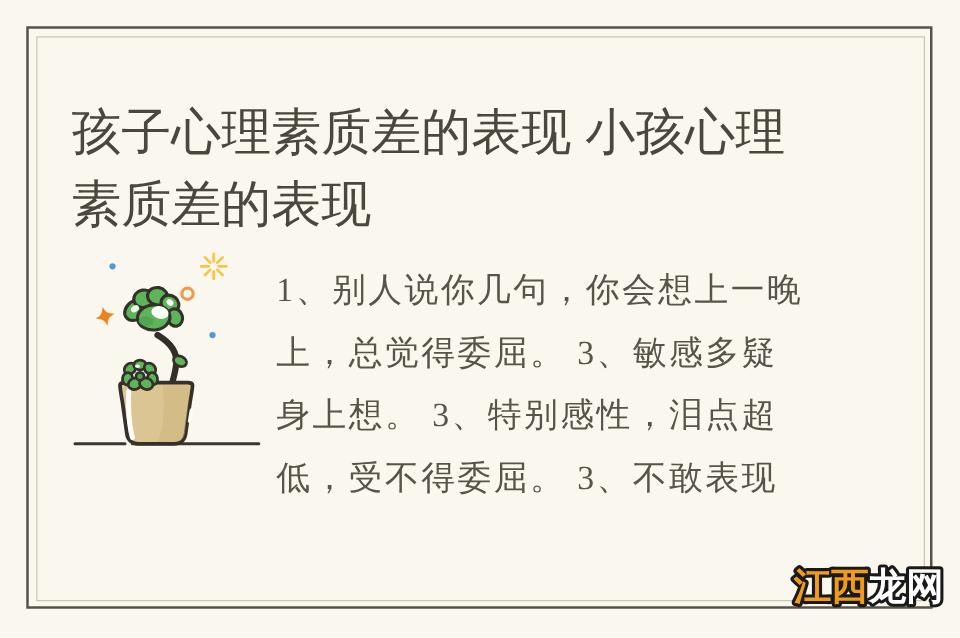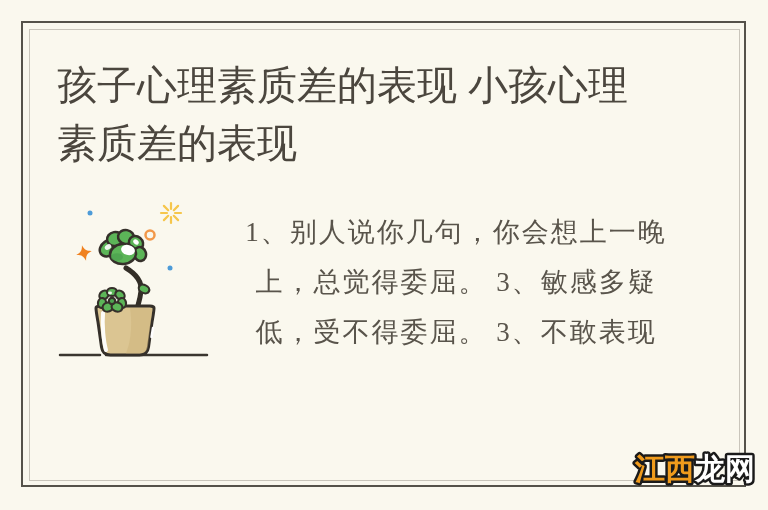--- a/index.html
+++ b/index.html
@@ -23,34 +23,34 @@
     letter-spacing:0px;margin:0;
   }
   .plant-wrap{
     position:absolute;left:52px;top:192px;width:165px;height:168px;
   }
   .body-text{
     position:absolute;left:221px;top:207px;width:470px;
     font-size:27px;line-height:50px;letter-spacing:2px;
     font-family:cursive;
   }
-  .body-line{white-space:nowrap;text-align:center;}
+  .body-line{white-space:nowrap;}
   .watermark{
     position:absolute;left:632px;top:446px;width:150px;height:44px;
   }
 </style>
 </head>
 <body>
 
 <div class="page" style="background-color: rgb(250, 248, 238);">
 
   <div class="outer-frame" style="border-color: rgb(85, 82, 74);"></div>
   <div class="inner-frame" style="border-color: rgb(201, 197, 187);"></div>
 
-  <h1 class="title" style="color: rgb(75, 70, 62);">孩子心理素质差的表现 小孩心理素质差的表现</h1>
+  <h1 class="title" style="color: rgb(75, 70, 62); margin-top: 21px;">孩子心理素质差的表现 小孩心理素质差的表现</h1>
 
   <div class="plant-wrap">
     <svg width="165" height="168" viewBox="0 0 165 168">
 
       <circle cx="38" cy="21" r="2.5" fill="#4D9BD8"></circle>
       <circle cx="118" cy="76" r="2.5" fill="#4D9BD8"></circle>
       <g fill="none" stroke-width="2.2" stroke-linecap="round" stroke="#F6C64B">
         <line x1="123" y1="21" x2="129" y2="21"></line>
         <line x1="121.8" y1="23.8" x2="126.1" y2="28.1"></line>
         <line x1="119" y1="25" x2="119" y2="31"></line>
@@ -105,20 +105,21 @@
         <ellipse cx="65" cy="115" rx="5.5" ry="4.5" transform="rotate(20 65 115)"></ellipse>
         <circle cx="60" cy="109" r="3.2" fill="#4EA350"></circle>
       </g>
       <ellipse cx="58" cy="101" rx="2" ry="1.4" fill="#FFFFFF" opacity="0.9"></ellipse>
     </svg>
   </div>
 
   <div class="body-text" style="color: rgb(89, 84, 75);">
       <div class="body-line">1、别人说你几句，你会想上一晚</div>
       <div class="body-line">上，总觉得委屈。 3、敏感多疑</div>
+      <div class="body-line">身上想。 3、特别感性，泪点超</div>
       <div class="body-line">低，受不得委屈。 3、不敢表现</div>
     </div>
 
   <div class="watermark">
     <svg width="150" height="44" viewBox="0 0 150 44">
       <text x="3" y="33" font-size="30" font-weight="bold" font-family="Liberation Sans, sans-serif" stroke-width="5" paint-order="stroke" stroke-linejoin="round" stroke="#1A1A1A">
         <tspan fill="#F09B1C">江西</tspan><tspan fill="#FFFFFF">龙网</tspan>
       </text>
     </svg>
   </div>

